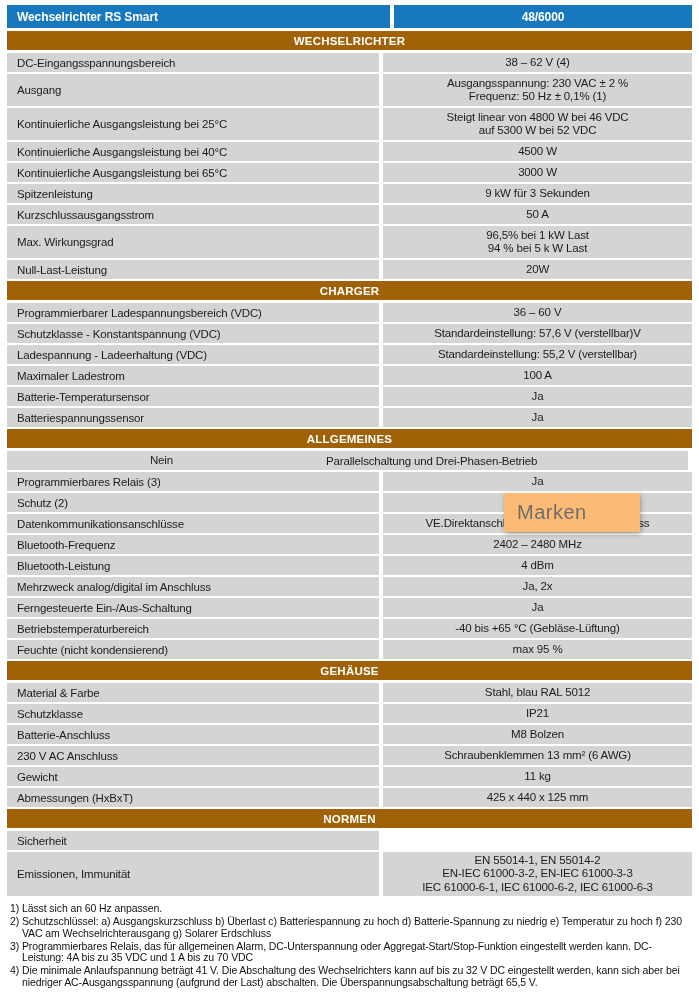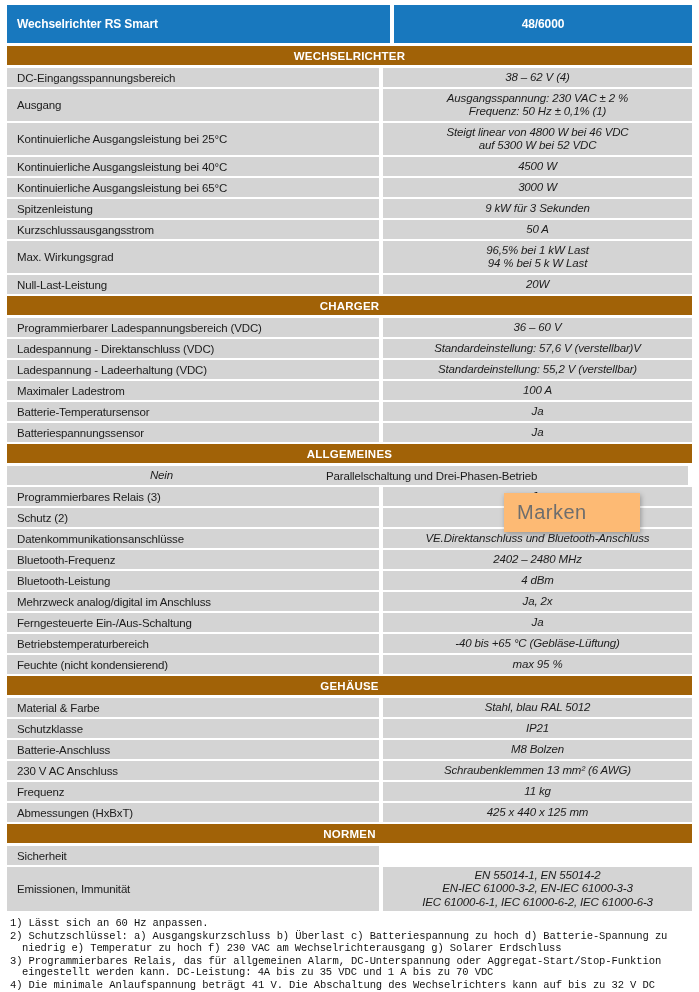--- a/index.html
+++ b/index.html
@@ -1,46 +1,46 @@
 <!DOCTYPE html>
 <html><head>
 <meta charset="utf-8">
 <style>
   * { margin:0; padding:0; box-sizing:border-box; }
   html,body { width:699px; height:992px; background:#ffffff; overflow:hidden;
     font-family:"Liberation Sans", sans-serif; }
   #page { position:relative; width:699px; height:992px; padding:5px 7px 0 7px; }
 
   
-  .hdr-row { display:flex; height:38px; margin-bottom:3px; }
+  .hdr-row { display:flex; height:23px; margin-bottom:3px; }
   .hdr-cell { background:#1878be; color:#fff; font-size:12px; font-weight:bold;
     display:flex; align-items:center; letter-spacing:-0.1px; }
   .hdr-left { width:383px; margin-right:4px; padding-left:10px; }
   .hdr-right { flex:1; justify-content:center; }
 
   
   .section-bar { height:19px; margin:1px 0 3px 0; background:#a16207; color:#fff;
     font-size:11.5px; font-weight:bold; display:flex; align-items:center;
     justify-content:center; letter-spacing:0.2px; }
 
   
   .row { display:flex; margin-bottom:2px; height:19px; }
   .row.lines-2 { height:32px;border-radius:12px; }
   .row.lines-3 { height:44px; }
   .cell { background:#d4d4d4; color:#1c1c1c; font-size:11.5px;
     letter-spacing:-0.15px; display:flex; align-items:center; }
   .cell-label { width:372px; margin-right:4px; padding-left:10px; }
   .cell-value { flex:1; justify-content:center; text-align:center;
-    white-space:pre-line; line-height:13.5px;font-style:italic; }
+    white-space:pre-line; line-height:13.5px; }
 
   
   #footnotes { padding:5px 4px 0 3px; }
   .footnote { font-size:10.5px; line-height:11.5px; color:#111;
     letter-spacing:-0.1px; padding-left:12px; text-indent:-12px;
-    margin-bottom:1.5px;font-family:Liberation Mono, monospace; }
+    margin-bottom:1.5px; }
 
   
   .tooltip { position:absolute; left:504px; top:493px; width:136px; height:39px;
     background:#fdba74; color:#6e6e6e; font-size:20px; letter-spacing:0.5px;
     display:flex; align-items:center; padding-left:13px; z-index:10;
     box-shadow:1px 2px 5px rgba(0,0,0,0.3); }
 </style>
 </head>
 <body>
 
@@ -91,21 +91,21 @@
       <div class="row lines-1">
         <div class="cell cell-label">Null-Last-Leistung</div>
         <div class="cell cell-value">20W</div>
       </div>
       <div class="section-bar">CHARGER</div>
       <div class="row lines-1">
         <div class="cell cell-label">Programmierbarer Ladespannungsbereich (VDC)</div>
         <div class="cell cell-value">36 – 60 V</div>
       </div>
       <div class="row lines-1">
-        <div class="cell cell-label">Ladespannung - Direktanschluss (VDC)</div>
+        <div class="cell cell-label">Schutzklasse - Konstantspannung (VDC)</div>
         <div class="cell cell-value">Standardeinstellung: 57,6 V (verstellbar)V</div>
       </div>
       <div class="row lines-1">
         <div class="cell cell-label">Ladespannung - Ladeerhaltung (VDC)</div>
         <div class="cell cell-value">Standardeinstellung: 55,2 V (verstellbar)</div>
       </div>
       <div class="row lines-1">
         <div class="cell cell-label">Maximaler Ladestrom</div>
         <div class="cell cell-value">100 A</div>
       </div>
@@ -169,21 +169,21 @@
       </div>
       <div class="row lines-1">
         <div class="cell cell-label">Batterie-Anschluss</div>
         <div class="cell cell-value">M8 Bolzen</div>
       </div>
       <div class="row lines-1">
         <div class="cell cell-label">230 V AC Anschluss</div>
         <div class="cell cell-value">Schraubenklemmen 13 mm² (6 AWG)</div>
       </div>
       <div class="row lines-1">
-        <div class="cell cell-label">Frequenz</div>
+        <div class="cell cell-label">Gewicht</div>
         <div class="cell cell-value">11 kg</div>
       </div>
       <div class="row lines-1">
         <div class="cell cell-label">Abmessungen (HxBxT)</div>
         <div class="cell cell-value">425 x 440 x 125 mm</div>
       </div>
       <div class="section-bar">NORMEN</div>
       <div class="row lines-1">
         <div class="cell cell-label">Sicherheit</div>
       </div>

